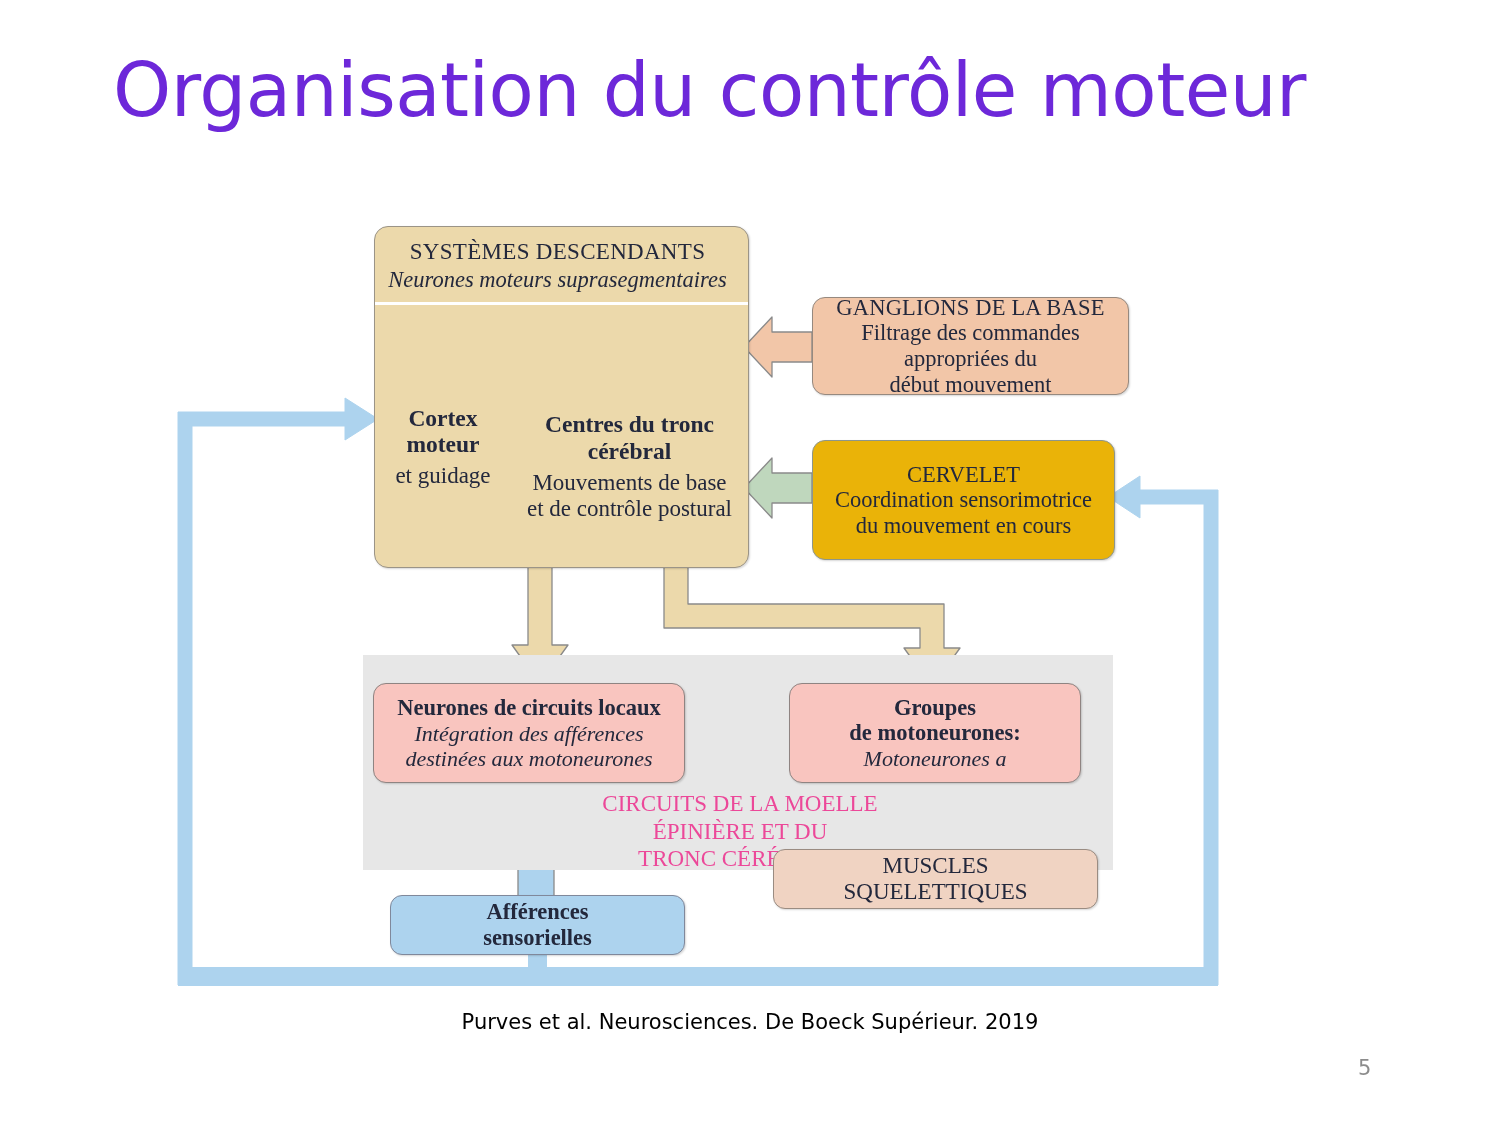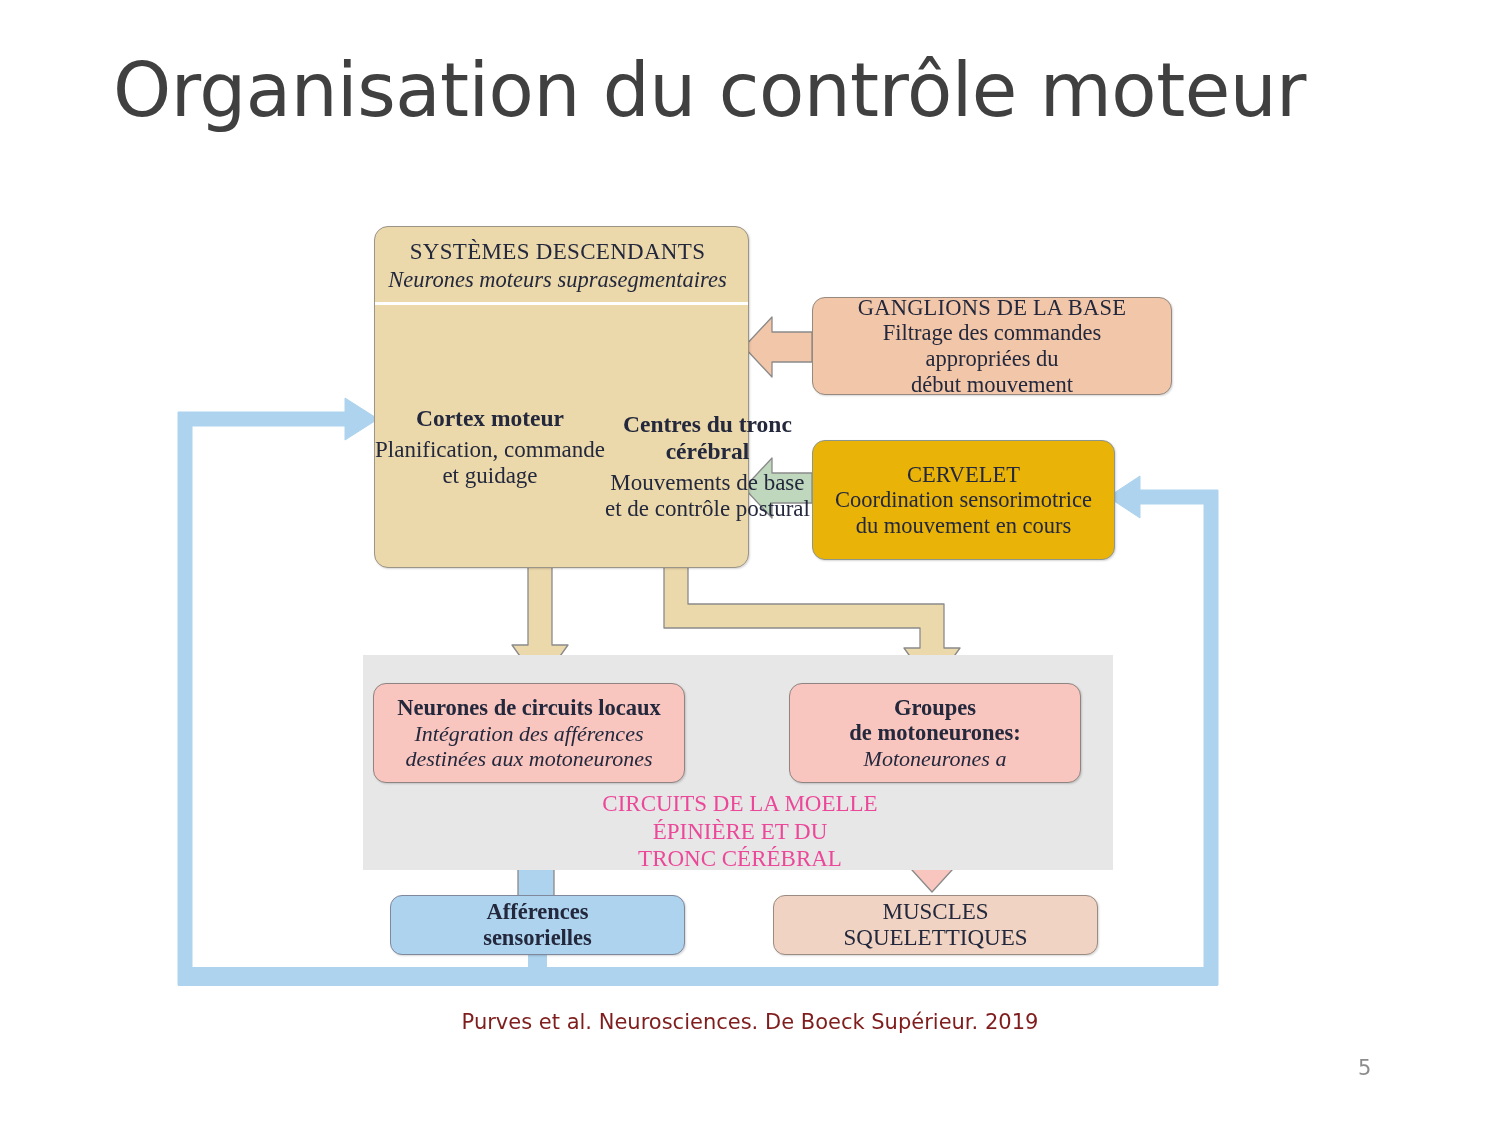--- a/index.html
+++ b/index.html
@@ -16,21 +16,21 @@
   }
 
   
   #slide-title {
     position: absolute;
     left: 113px;
     top: 52px;
     font-family: "DejaVu Sans", sans-serif;
     font-size: 74px;
     font-weight: 400;
-    color: #404040;
+    color: #6d28d9;
     letter-spacing: -0.5px;
     white-space: nowrap;
     line-height: 1.05;
   }
 
   
   #figure {
     position: absolute;
     left: 0;
     top: 0;
@@ -89,21 +89,21 @@
     justify-content: flex-start;
     padding-top: 22px;
     box-sizing: border-box;
   }
   .grp { text-align: center; }
   .grp .hd { font-weight: bold; font-size: 23.5px; margin-bottom: 5px; }
   .grp .ln { font-size: 23px; }
   #grp-brainstem { margin-top: 40px; }
 
   #box-ganglions {
-    left: 812px; top: 297px; width: 360px; height: 98px;
+    left: 812px; top: 297px; width: 317px; height: 98px;
     background: #f2c6a8;
     border-color: #96897f;
     font-size: 22.5px;
     border-radius: 13px;
   }
   #box-ganglions .ln.t1 { letter-spacing: 0.2px; }
 
   #box-cervelet {
     left: 812px; top: 440px; width: 303px; height: 120px;
     background: #eab308;
@@ -151,35 +151,35 @@
   #box-afferences {
     left: 390px; top: 895px; width: 295px; height: 60px;
     background: #add3ee;
     border-color: #80889b;
     font-weight: bold;
     font-size: 22.5px;
     border-radius: 12px;
   }
 
   #box-muscles {
-    left: 773px; top: 895px; width: 325px; height: 60px;
+    left: 773px; top: 849px; width: 325px; height: 60px;
     background: #f0d3c2;
     border-color: #9a8c82;
     font-size: 23px;
     border-radius: 12px;
   }
 
   
   #caption {
     position: absolute;
     left: 0; top: 1010px; width: 1500px;
     text-align: center;
     font-family: "DejaVu Sans", sans-serif;
     font-size: 21px;
-    color: #7f1d1d;
+    color: #000000;
   }
   #page-number {
     position: absolute;
     left: 1358px; top: 1056px;
     font-family: "DejaVu Sans", sans-serif;
     font-size: 21px;
     color: #8c8c8c;
   }
 </style>
 </head>
@@ -217,21 +217,20 @@
   <div id="gray-band"></div>
 
   <div class="node" id="box-descending">
     <div id="descending-header">
       <span class="ln t1">SYSTÈMES DESCENDANTS</span>
       <span class="ln t2">Neurones moteurs suprasegmentaires</span>
     </div>
     <div id="descending-body">
       <div class="grp" id="grp-cortex">
         <div class="hd">Cortex moteur</div>
-        <span class="ln">Planification, commande</span>
         <span class="ln">et guidage</span>
       </div>
       <div class="grp" id="grp-brainstem">
         <div class="hd">Centres du tronc cérébral</div>
         <span class="ln">Mouvements de base</span>
         <span class="ln">et de contrôle postural</span>
       </div>
     </div>
   </div>
 

